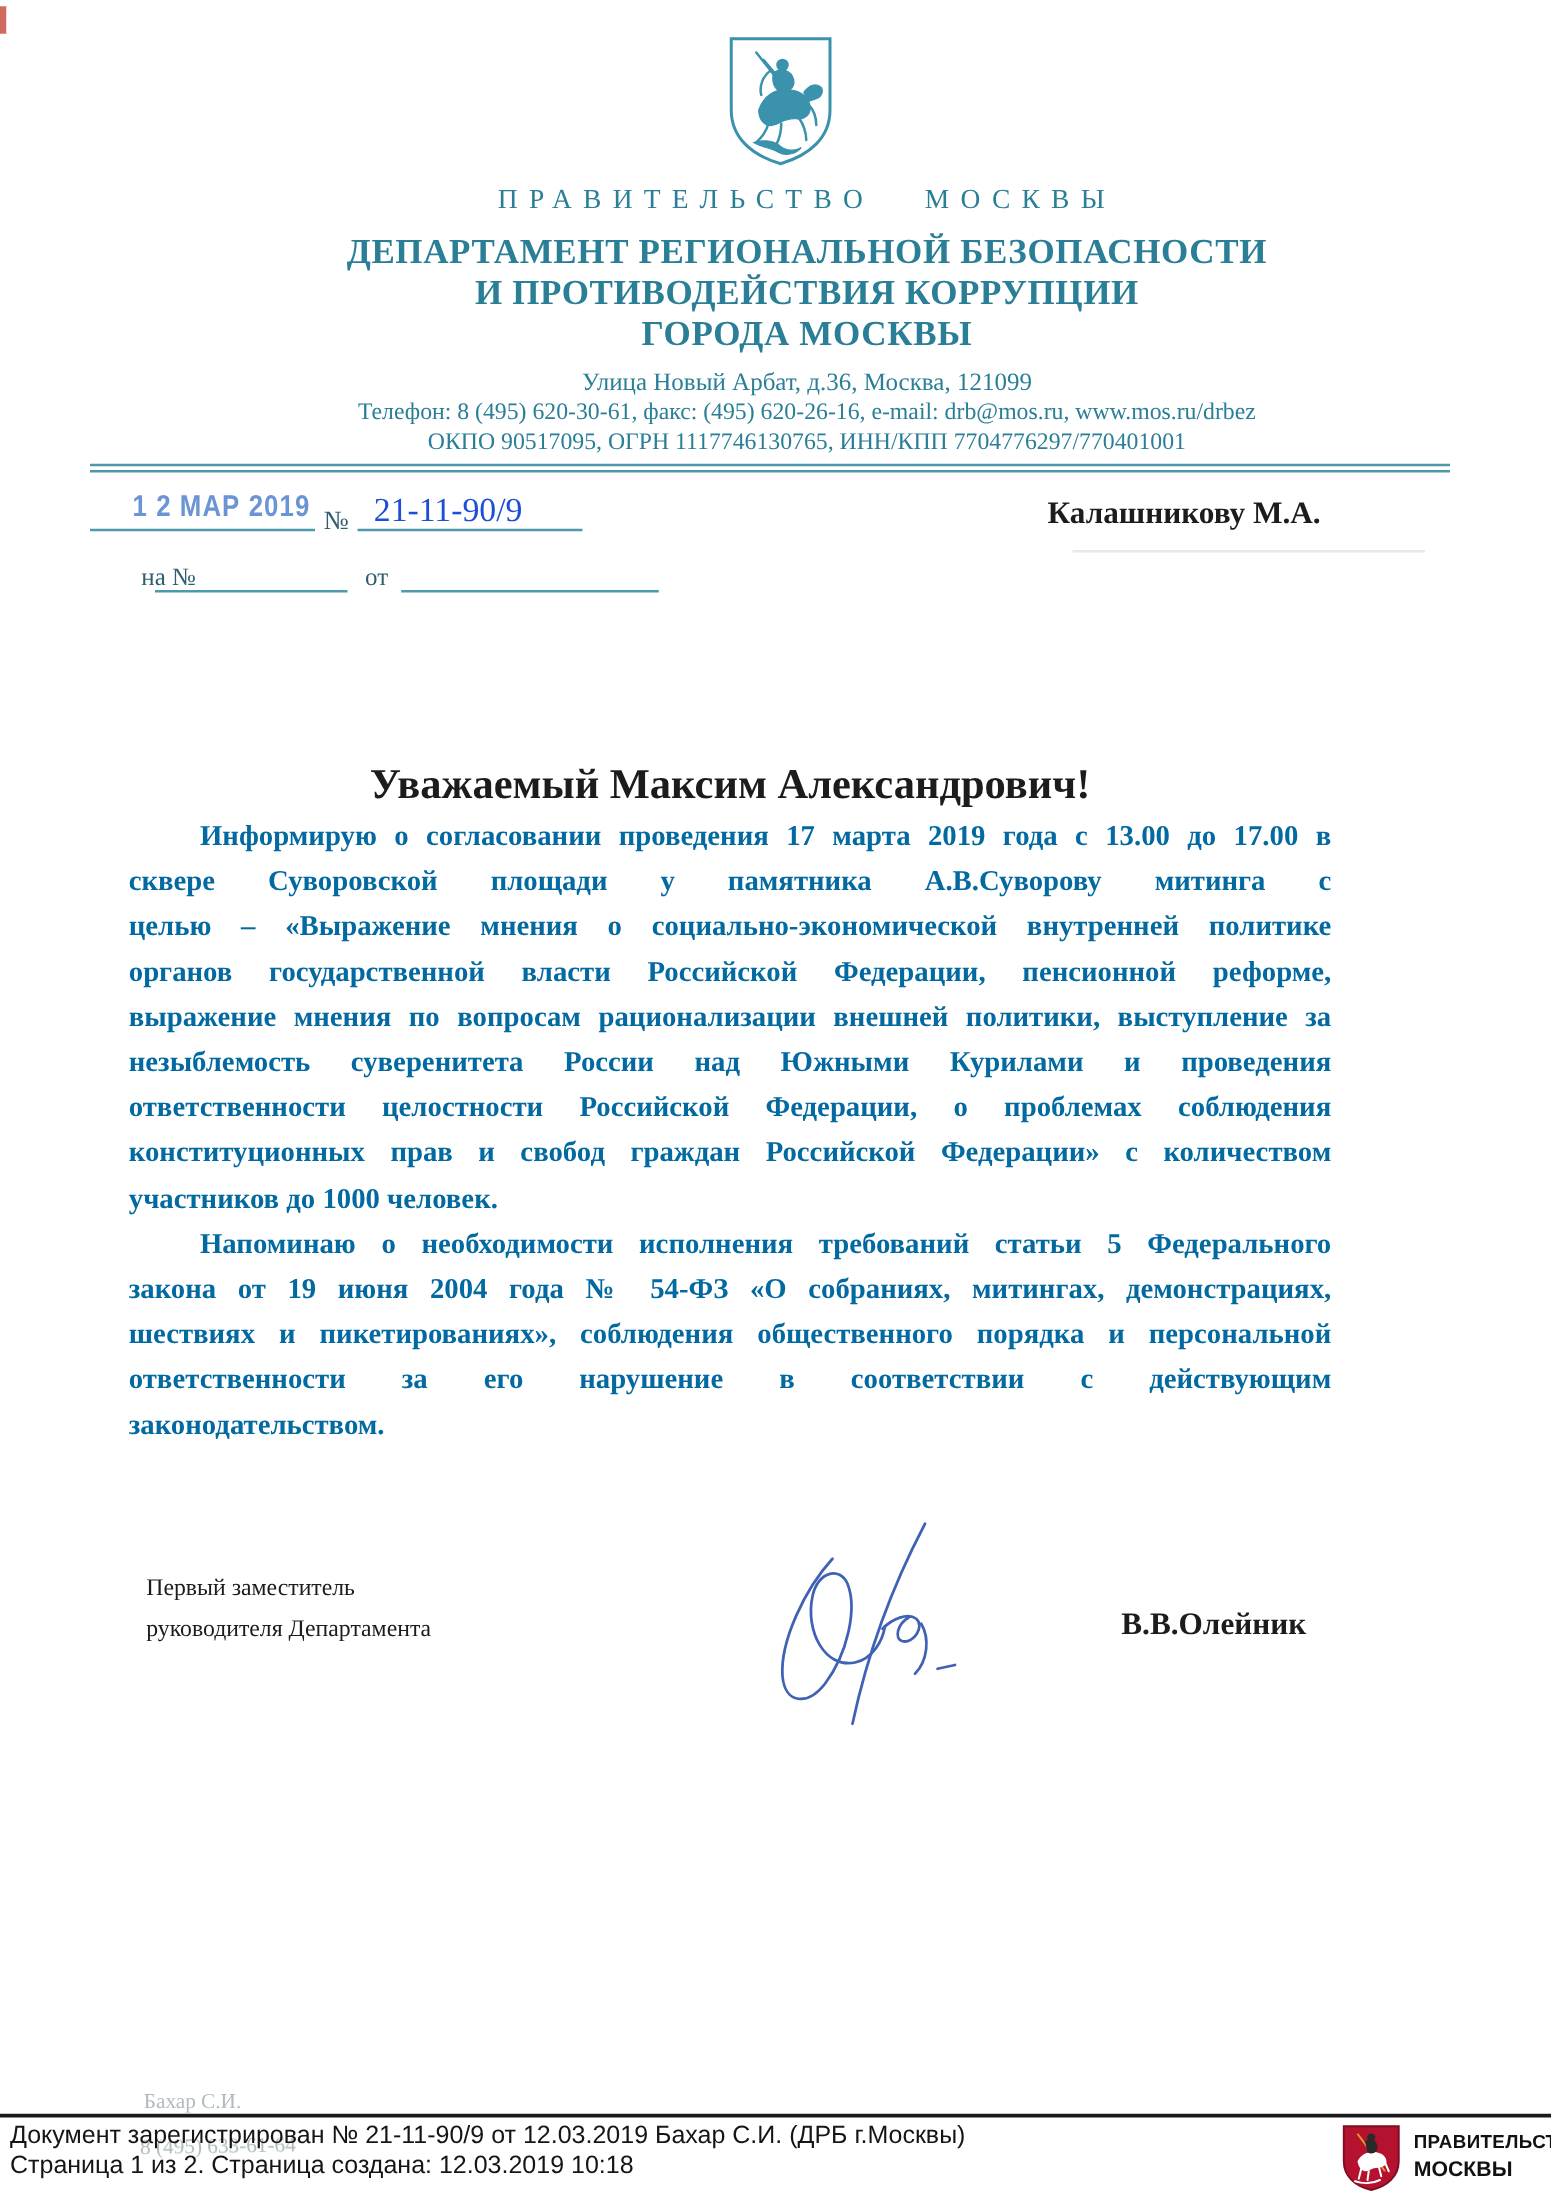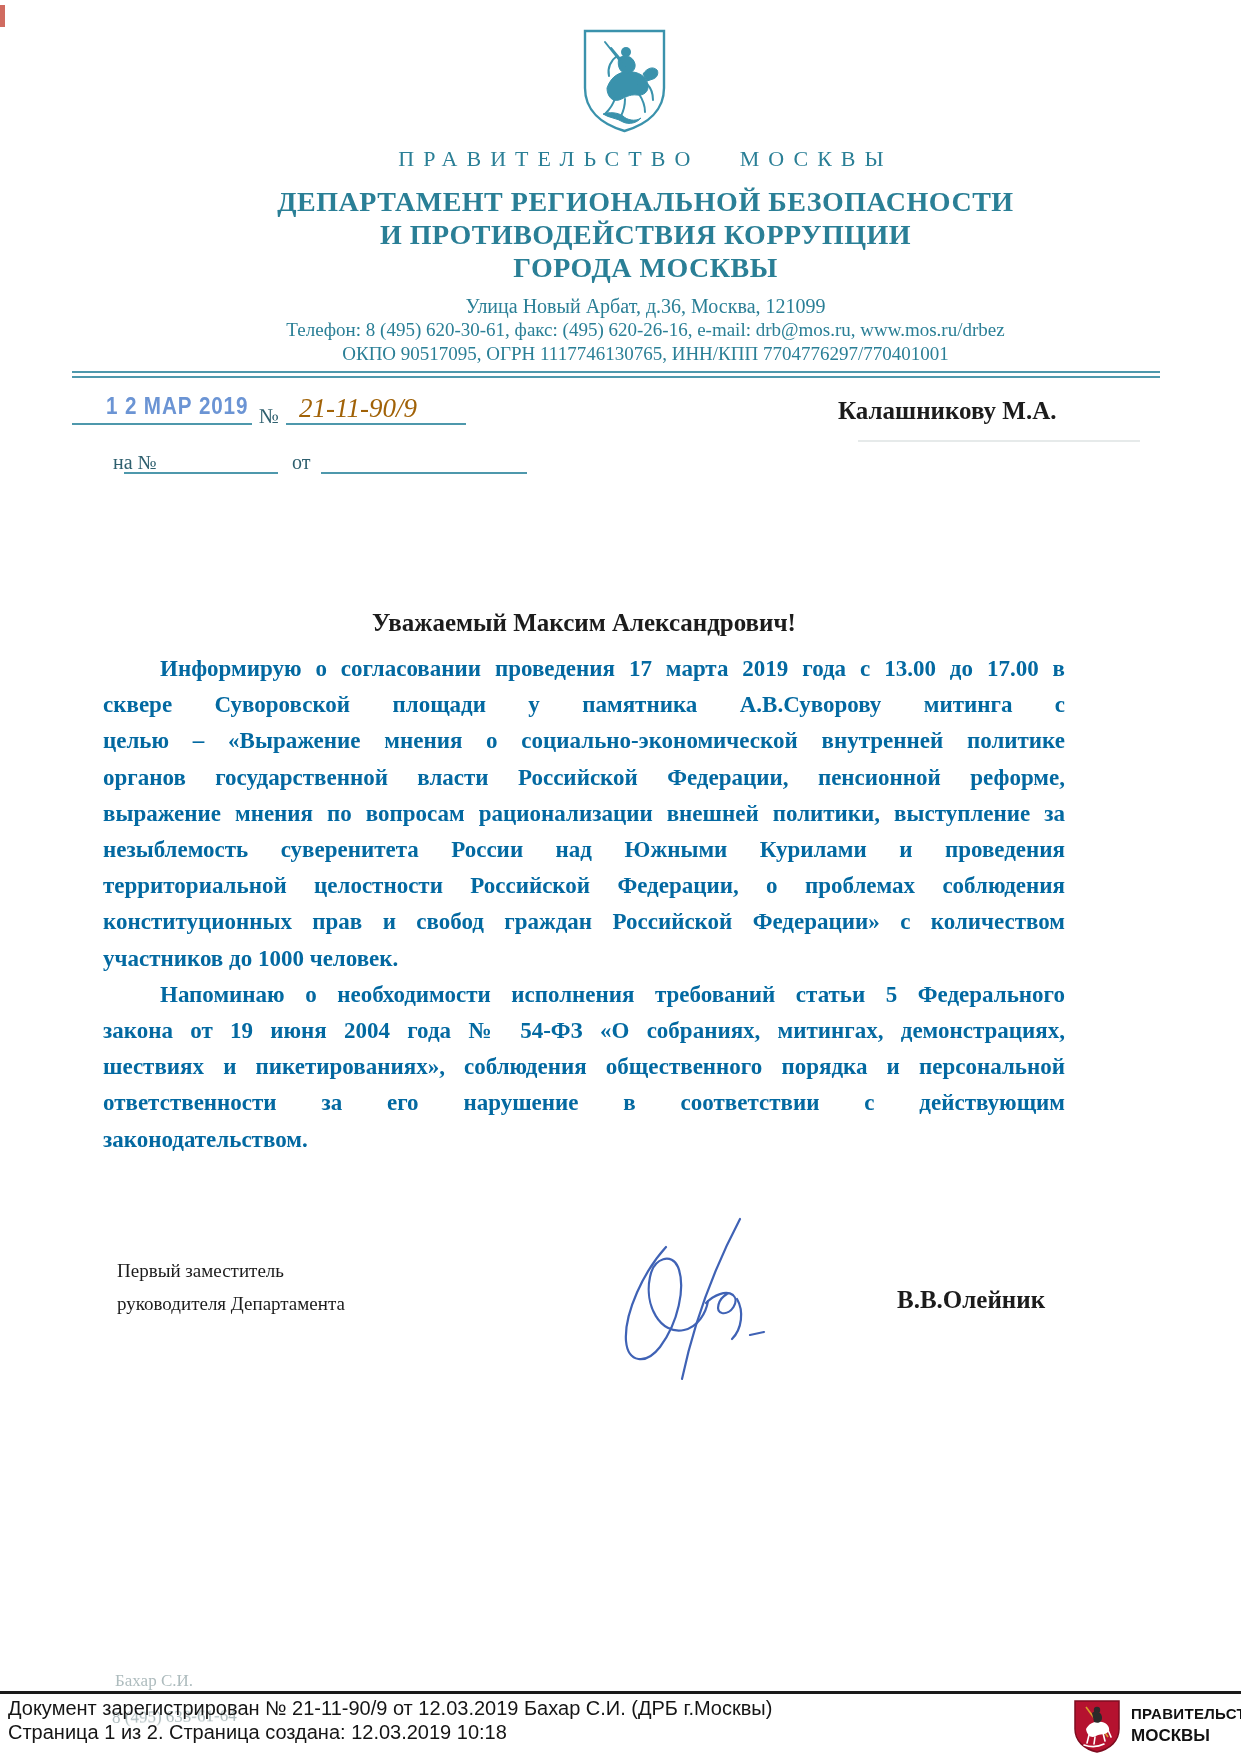--- a/index.html
+++ b/index.html
@@ -20,31 +20,31 @@
   .rule{top:371px;left:72px;width:1088px;height:3px;
         border-top:2px solid var(--teal_line,#4e98ac);border-bottom:2px solid var(--teal_line,#4e98ac);}
 
   
   .stamp{left:106px;top:392px;font-family:"Liberation Sans",sans-serif;font-weight:bold;
          font-size:24px;letter-spacing:1px;color:var(--stamp_blue,#6b94d4);
          transform:scaleX(.86);transform-origin:left;}
   .uline{height:2px;background:var(--teal_line,#4e98ac);}
   .u-date{left:72px;top:423px;width:180px;}
   .no-label{left:259px;top:404px;font-size:21px;color:#2e5f6e;}
-  .num{left:299px;top:393px;font-size:27px;color:#a16207;font-style:italic;}
+  .num{left:299px;top:393px;font-size:27px;color:#1d4ed8;}
   .u-num{left:286px;top:423px;width:180px;}
   .addressee{left:838px;top:397px;font-size:25px;font-weight:bold;}
   .ghostline{left:858px;top:440px;width:282px;height:2px;background:#e6eaea;}
   .ref{font-size:20px;color:#2e5f6e;}
   .ref1{left:78px;top:451px;margin-left:35px;} .ref2{left:292px;top:451px;}
   .u-ref1{left:124px;top:472px;width:154px;}
   .u-ref2{left:321px;top:472px;width:206px;}
 
   
-  .salut{left:103px;top:609px;width:962px;text-align:center;font-weight:bold;font-size:25px;}
+  .salut{left:103px;top:609px;width:962px;text-align:center;font-weight:bold;font-size:34px;}
   .bodytext{left:103px;top:651px;width:962px;font-size:23px;line-height:36.2px;color:#0369a1;font-weight:bold;}
   .bline{text-align:justify;text-align-last:justify;}
   .bline.first{text-indent:57px;}
   .bline.last{text-align-last:left;}
 
   
   .sigpos{left:117px;top:1254px;font-size:19px;font-weight:normal;line-height:33px;}
   .signame{left:897px;top:1286px;font-size:25px;font-weight:600;}
   .autograph{left:580px;top:1213px;}
 
@@ -114,21 +114,21 @@
 
   <div class="abs salut">Уважаемый Максим Александрович!</div>
   <div class="abs bodytext">
     <div>
         <div class="bline first">Информирую о согласовании проведения 17 марта 2019 года с 13.00 до 17.00 в</div>
         <div class="bline">сквере Суворовской площади у памятника А.В.Суворову митинга с</div>
         <div class="bline">целью – «Выражение мнения о социально-экономической внутренней политике</div>
         <div class="bline">органов государственной власти Российской Федерации, пенсионной реформе,</div>
         <div class="bline">выражение мнения по вопросам рационализации внешней политики, выступление за</div>
         <div class="bline">незыблемость суверенитета России над Южными Курилами и проведения</div>
-        <div class="bline">территориальной целостности Российской Федерации, о проблемах соблюдения</div>
+        <div class="bline">ответственности целостности Российской Федерации, о проблемах соблюдения</div>
         <div class="bline">конституционных прав и свобод граждан Российской Федерации» с количеством</div>
         <div class="bline last">участников до 1000 человек.</div>
       </div>
     <div>
         <div class="bline first">Напоминаю о необходимости исполнения требований  статьи 5 Федерального</div>
         <div class="bline">закона от 19 июня 2004 года № 54-ФЗ «О собраниях, митингах, демонстрациях,</div>
         <div class="bline">шествиях и пикетированиях», соблюдения общественного порядка и персональной</div>
         <div class="bline">ответственности за его нарушение в соответствии с действующим</div>
         <div class="bline last">законодательством.</div>
       </div>

